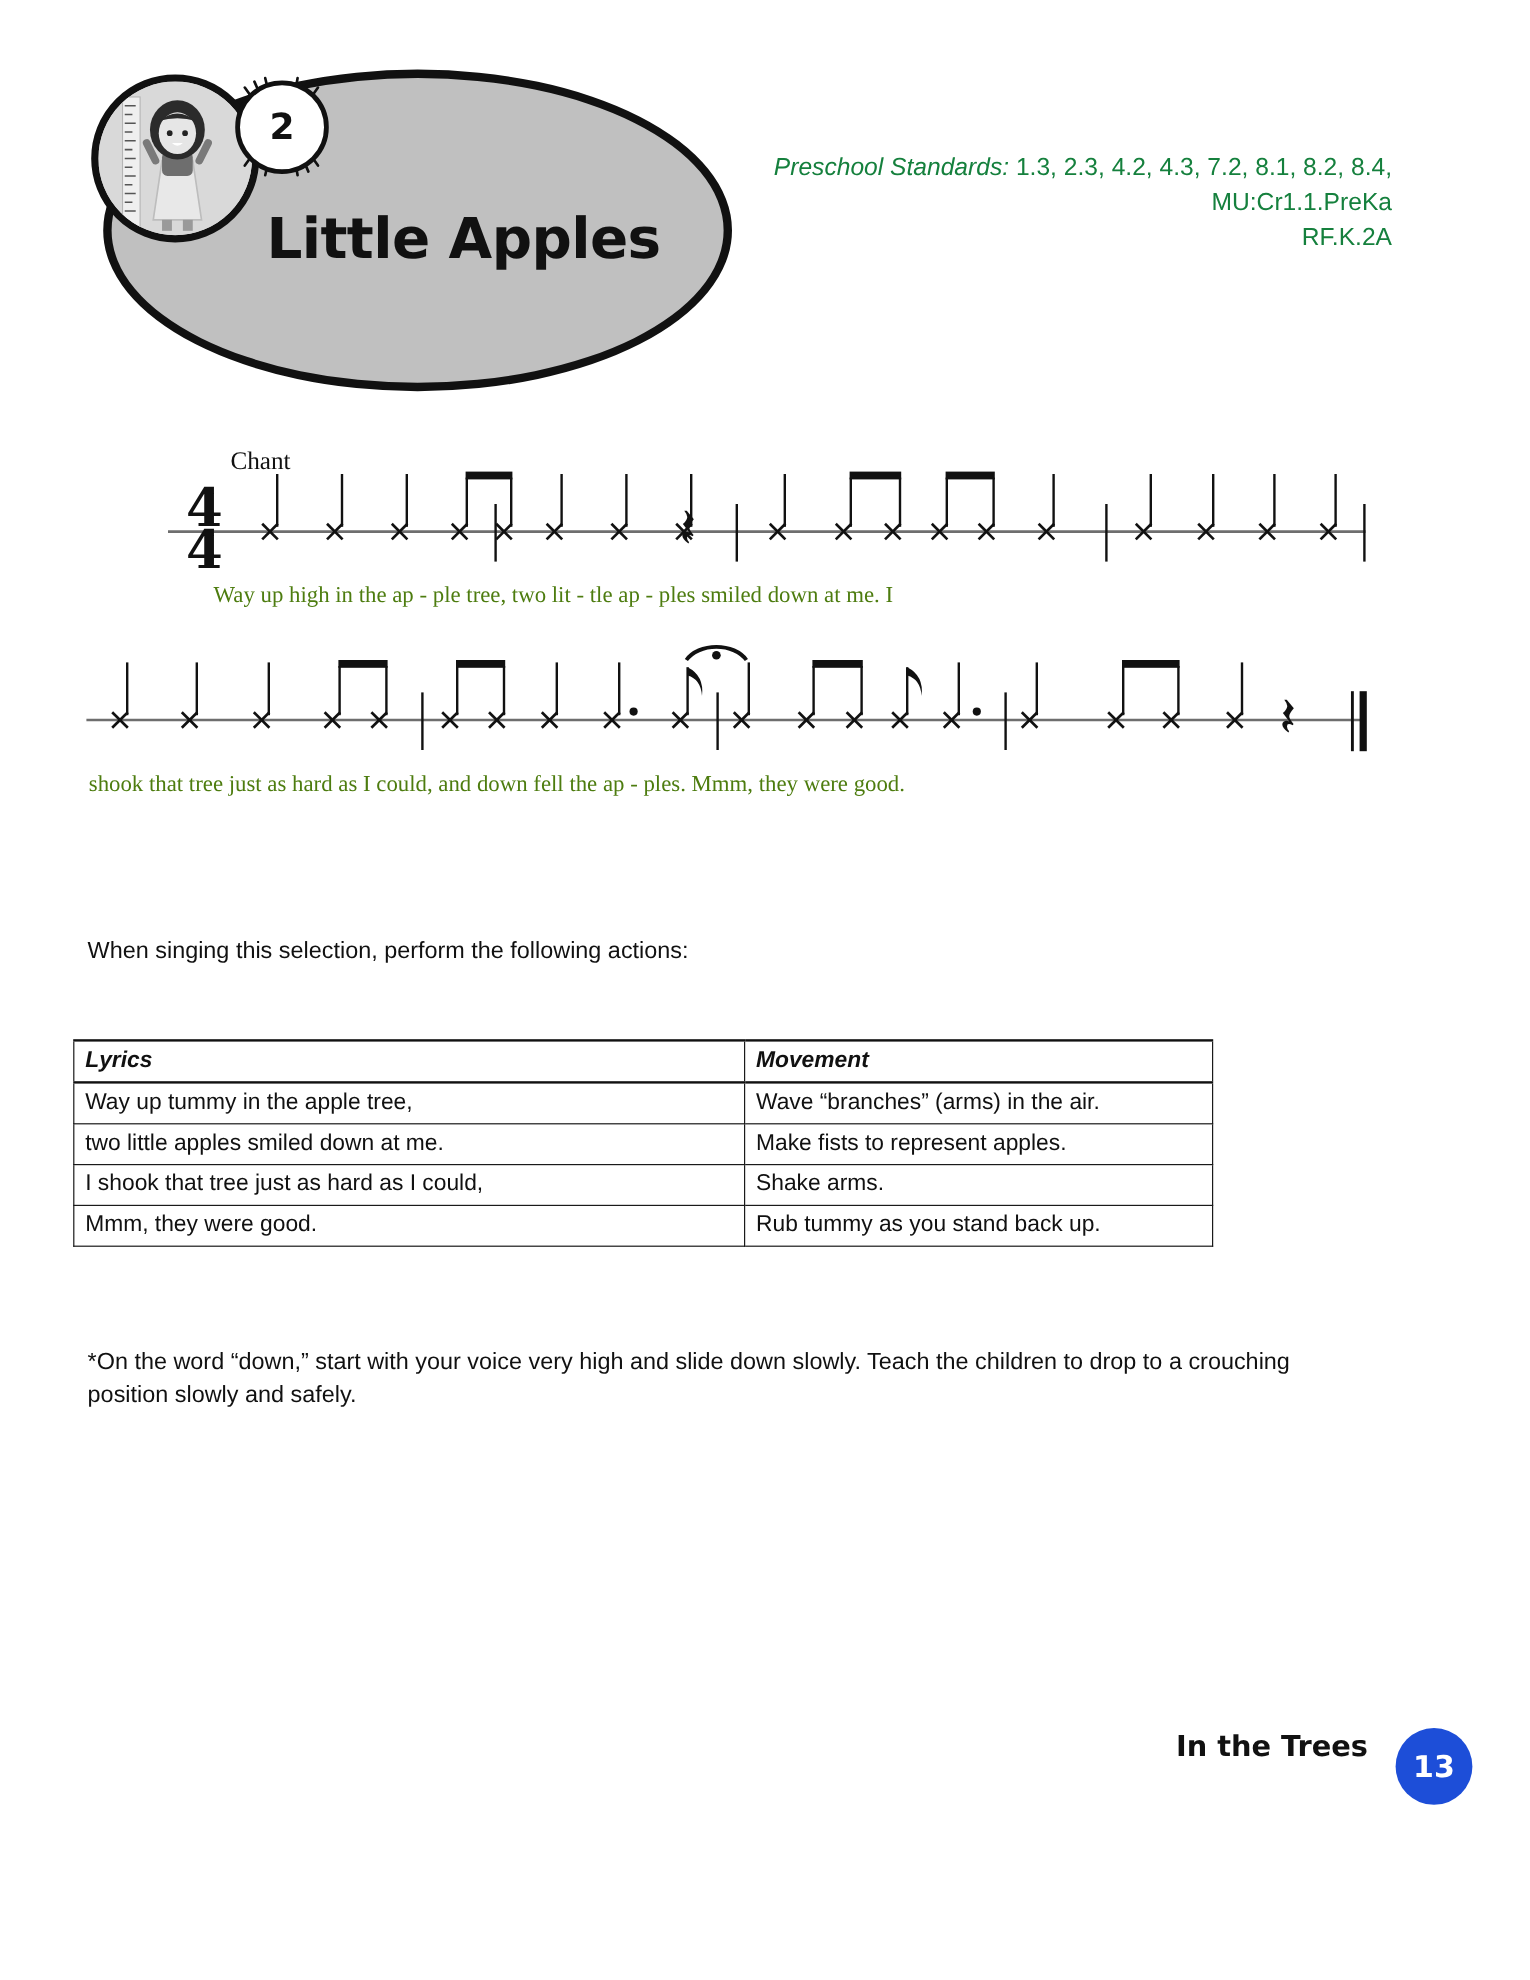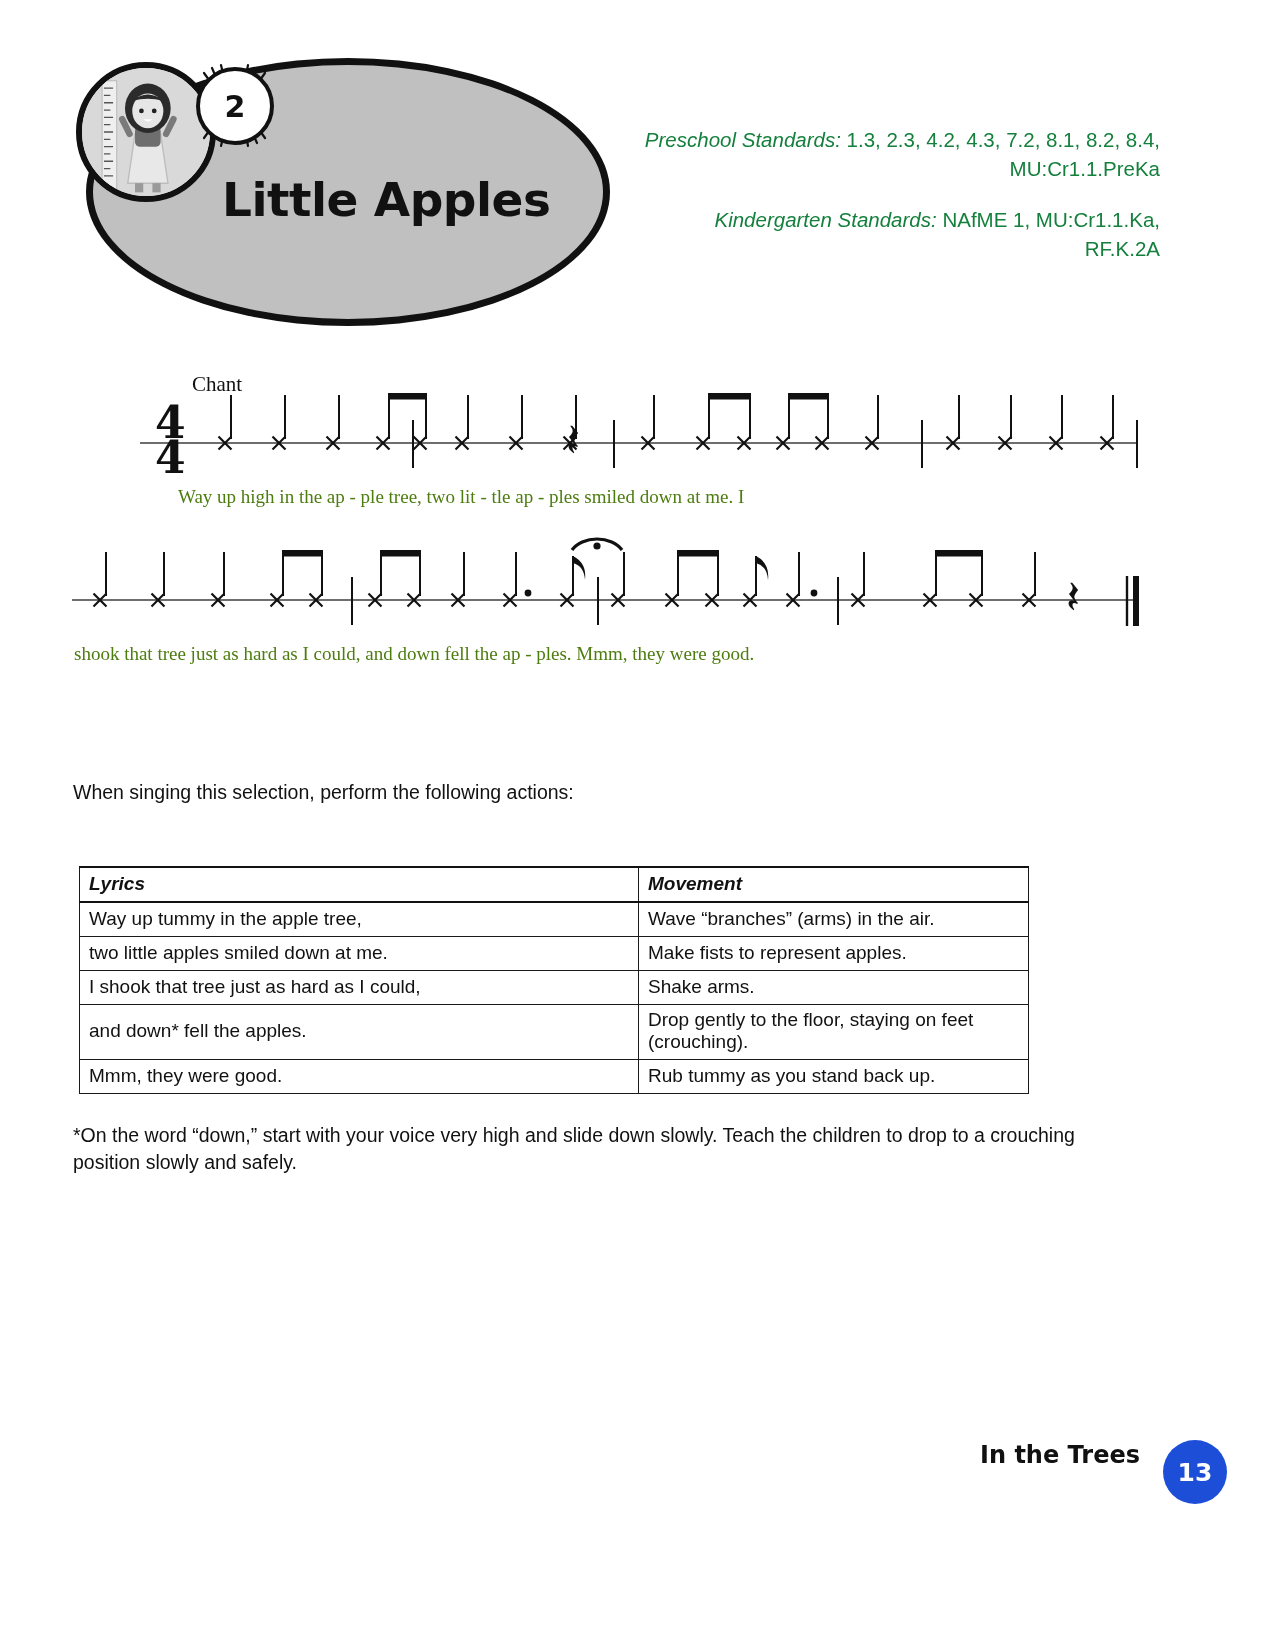--- a/index.html
+++ b/index.html
@@ -82,21 +82,21 @@
   .para{
     position:absolute;
     font-size:19.5px;line-height:28px;color:#111;
   }
   .p1{left:73px;top:726px;}
   .p2{left:73px;top:778px;}
   .footnote{left:73px;top:1122px;width:1065px;line-height:27px;}
 
   
   table.lyrics-table{
-    position:absolute;left:79px;top:866px;
+    position:absolute;left:61px;top:866px;
     width:950px;border-collapse:collapse;
     font-size:19px;
   }
   table.lyrics-table td{
     border:1.6px solid #1a1a1a;
     padding:4px 9px 6px 9px;
     height:23px;
     vertical-align:middle;
     color:#111;
   }
@@ -199,24 +199,20 @@
     </svg>
 
     <div class="badge-num">2</div>
 
     <div class="standards">
       <div>
         <span class="lbl">Preschool Standards:</span>
         <span>1.3, 2.3, 4.2, 4.3, 7.2, 8.1, 8.2, 8.4,</span>
       </div>
       <div>MU:Cr1.1.PreKa</div>
-      <div class="grp2">
-        <span class="lbl">Kindergarten Standards:</span>
-        <span>NAfME 1, MU:Cr1.1.Ka,</span>
-      </div>
       <div>RF.K.2A</div>
     </div>
   </div>
 
   <div class="chant-label">Chant</div>
 
   <svg class="music" viewBox="0 0 1275 330">
     <defs>
       <g id="xnote">
         <line x1="-6.5" y1="-6.5" x2="6.5" y2="6.5" stroke="#111" stroke-width="2.2"></line>
@@ -368,24 +364,20 @@
       </tr>
       <tr>
         <td class="c1">two little apples smiled down at me.</td>
         <td>Make fists to represent apples.</td>
       </tr>
       <tr>
         <td class="c1">I shook that tree just as hard as I could,</td>
         <td>Shake arms.</td>
       </tr>
       <tr>
-        <td class="c1">and down* fell the apples.</td>
-        <td>Drop gently to the floor, staying on feet (crouching).</td>
-      </tr>
-      <tr>
         <td class="c1">Mmm, they were good.</td>
         <td>Rub tummy as you stand back up.</td>
       </tr>
     </tbody>
   </table>
 
   <div class="para footnote">*On the word “down,” start with your voice very high and slide down slowly. Teach the children to drop to a crouching position slowly and safely.</div>
 
   <div class="footer-title">In the Trees</div>
   <div class="page-circle">13</div>

